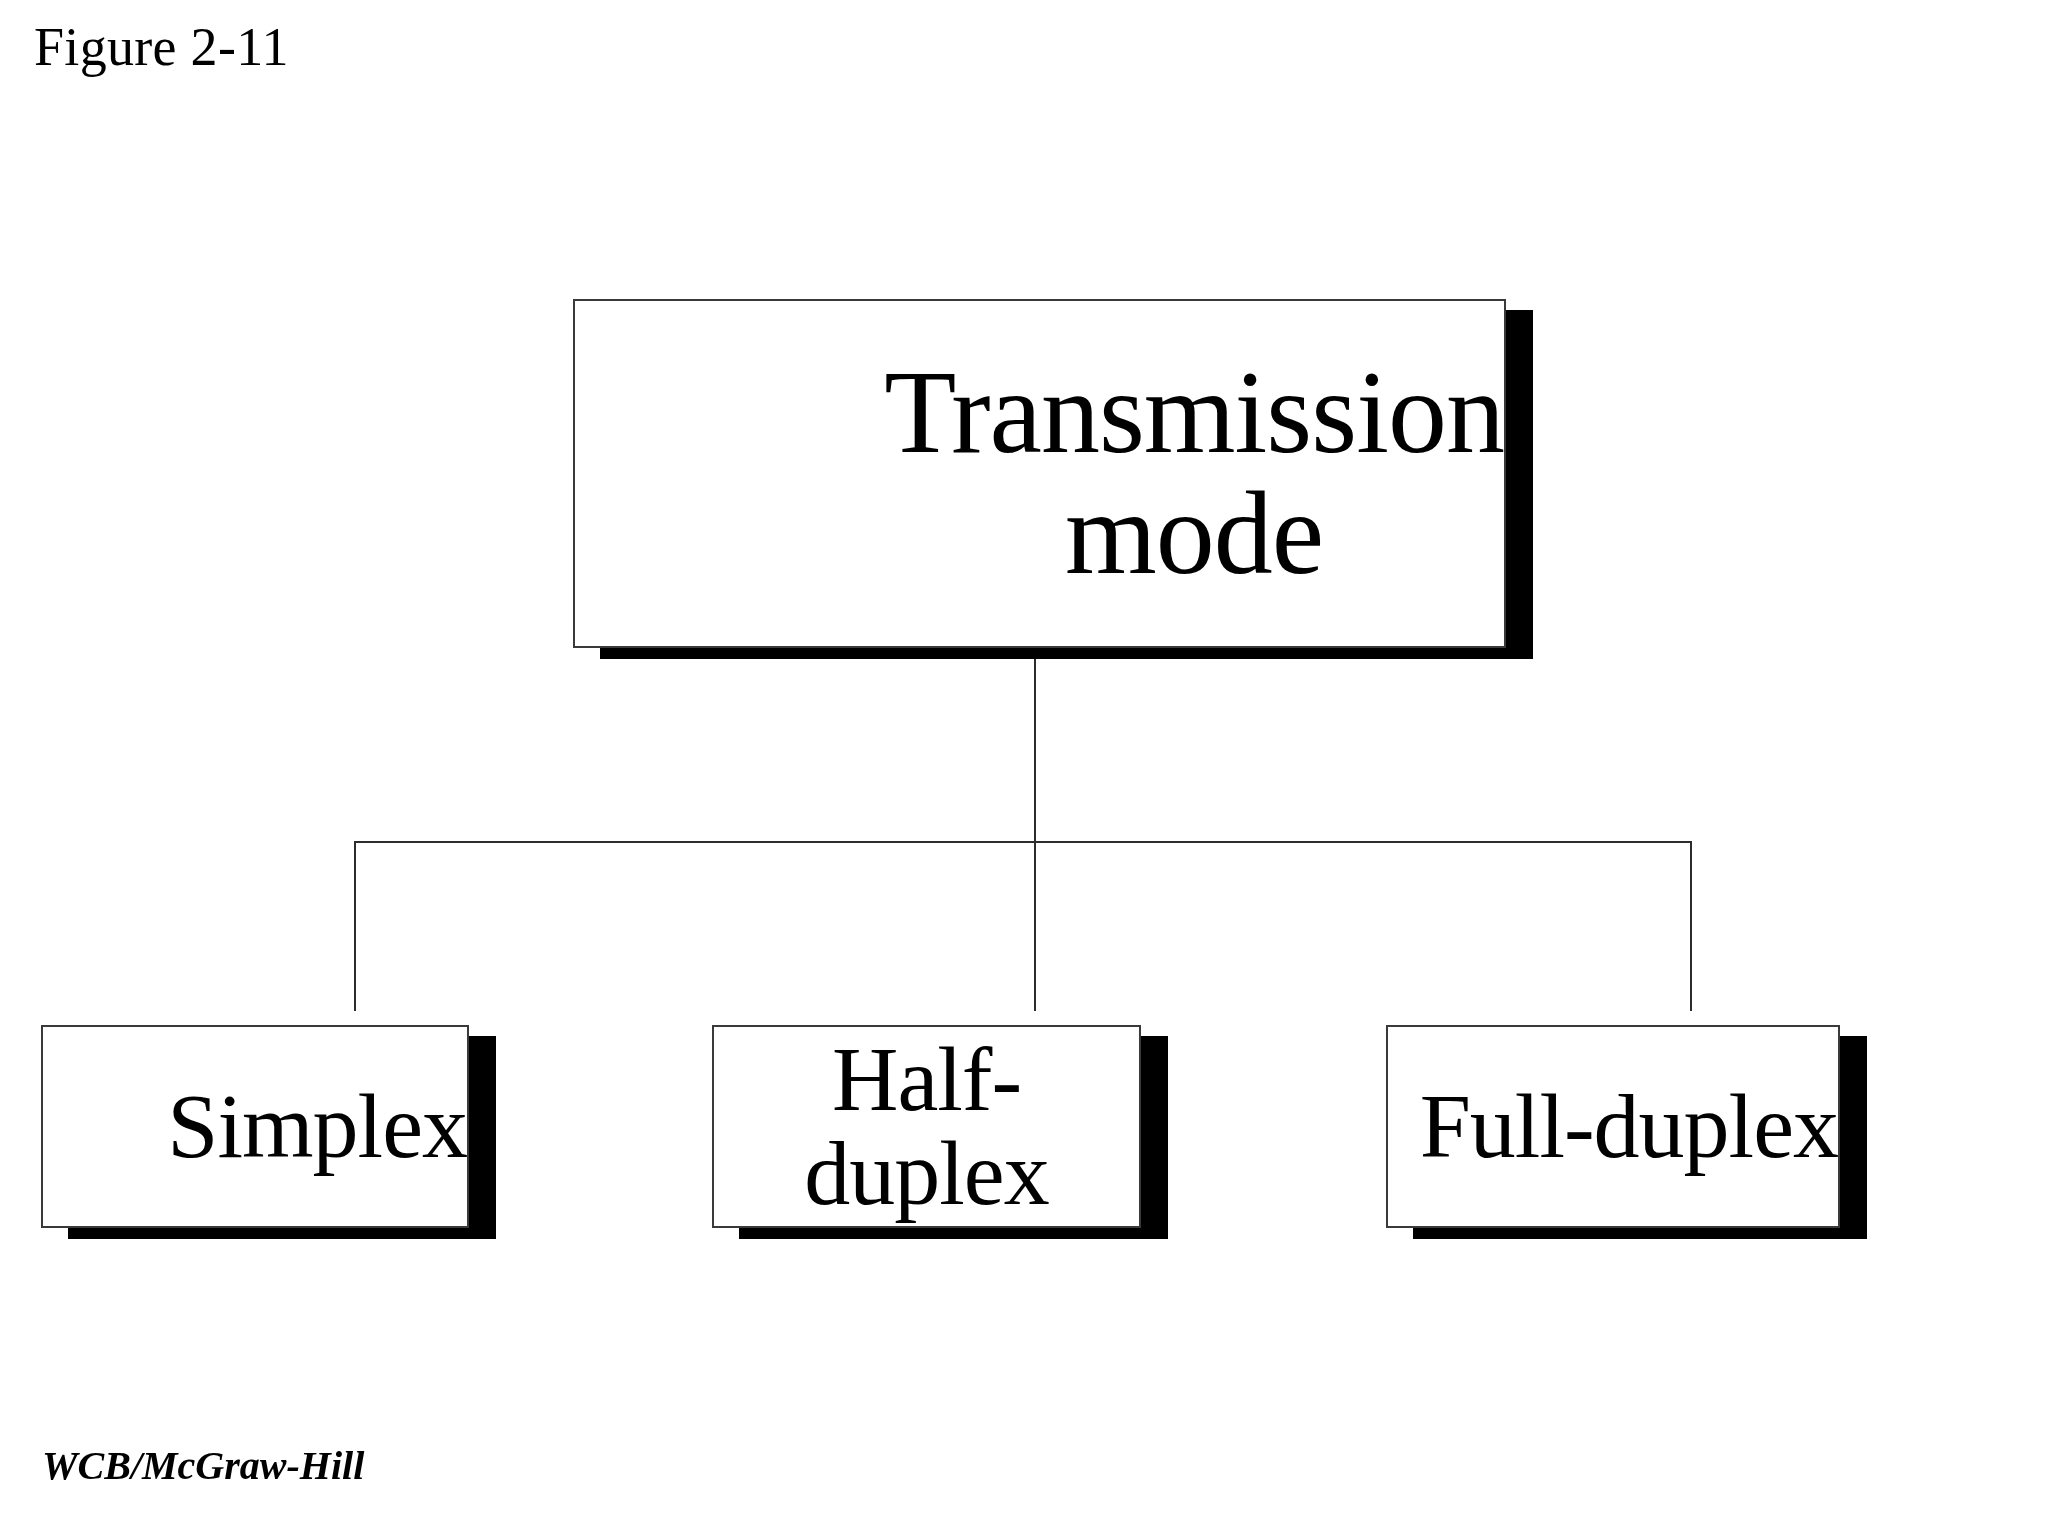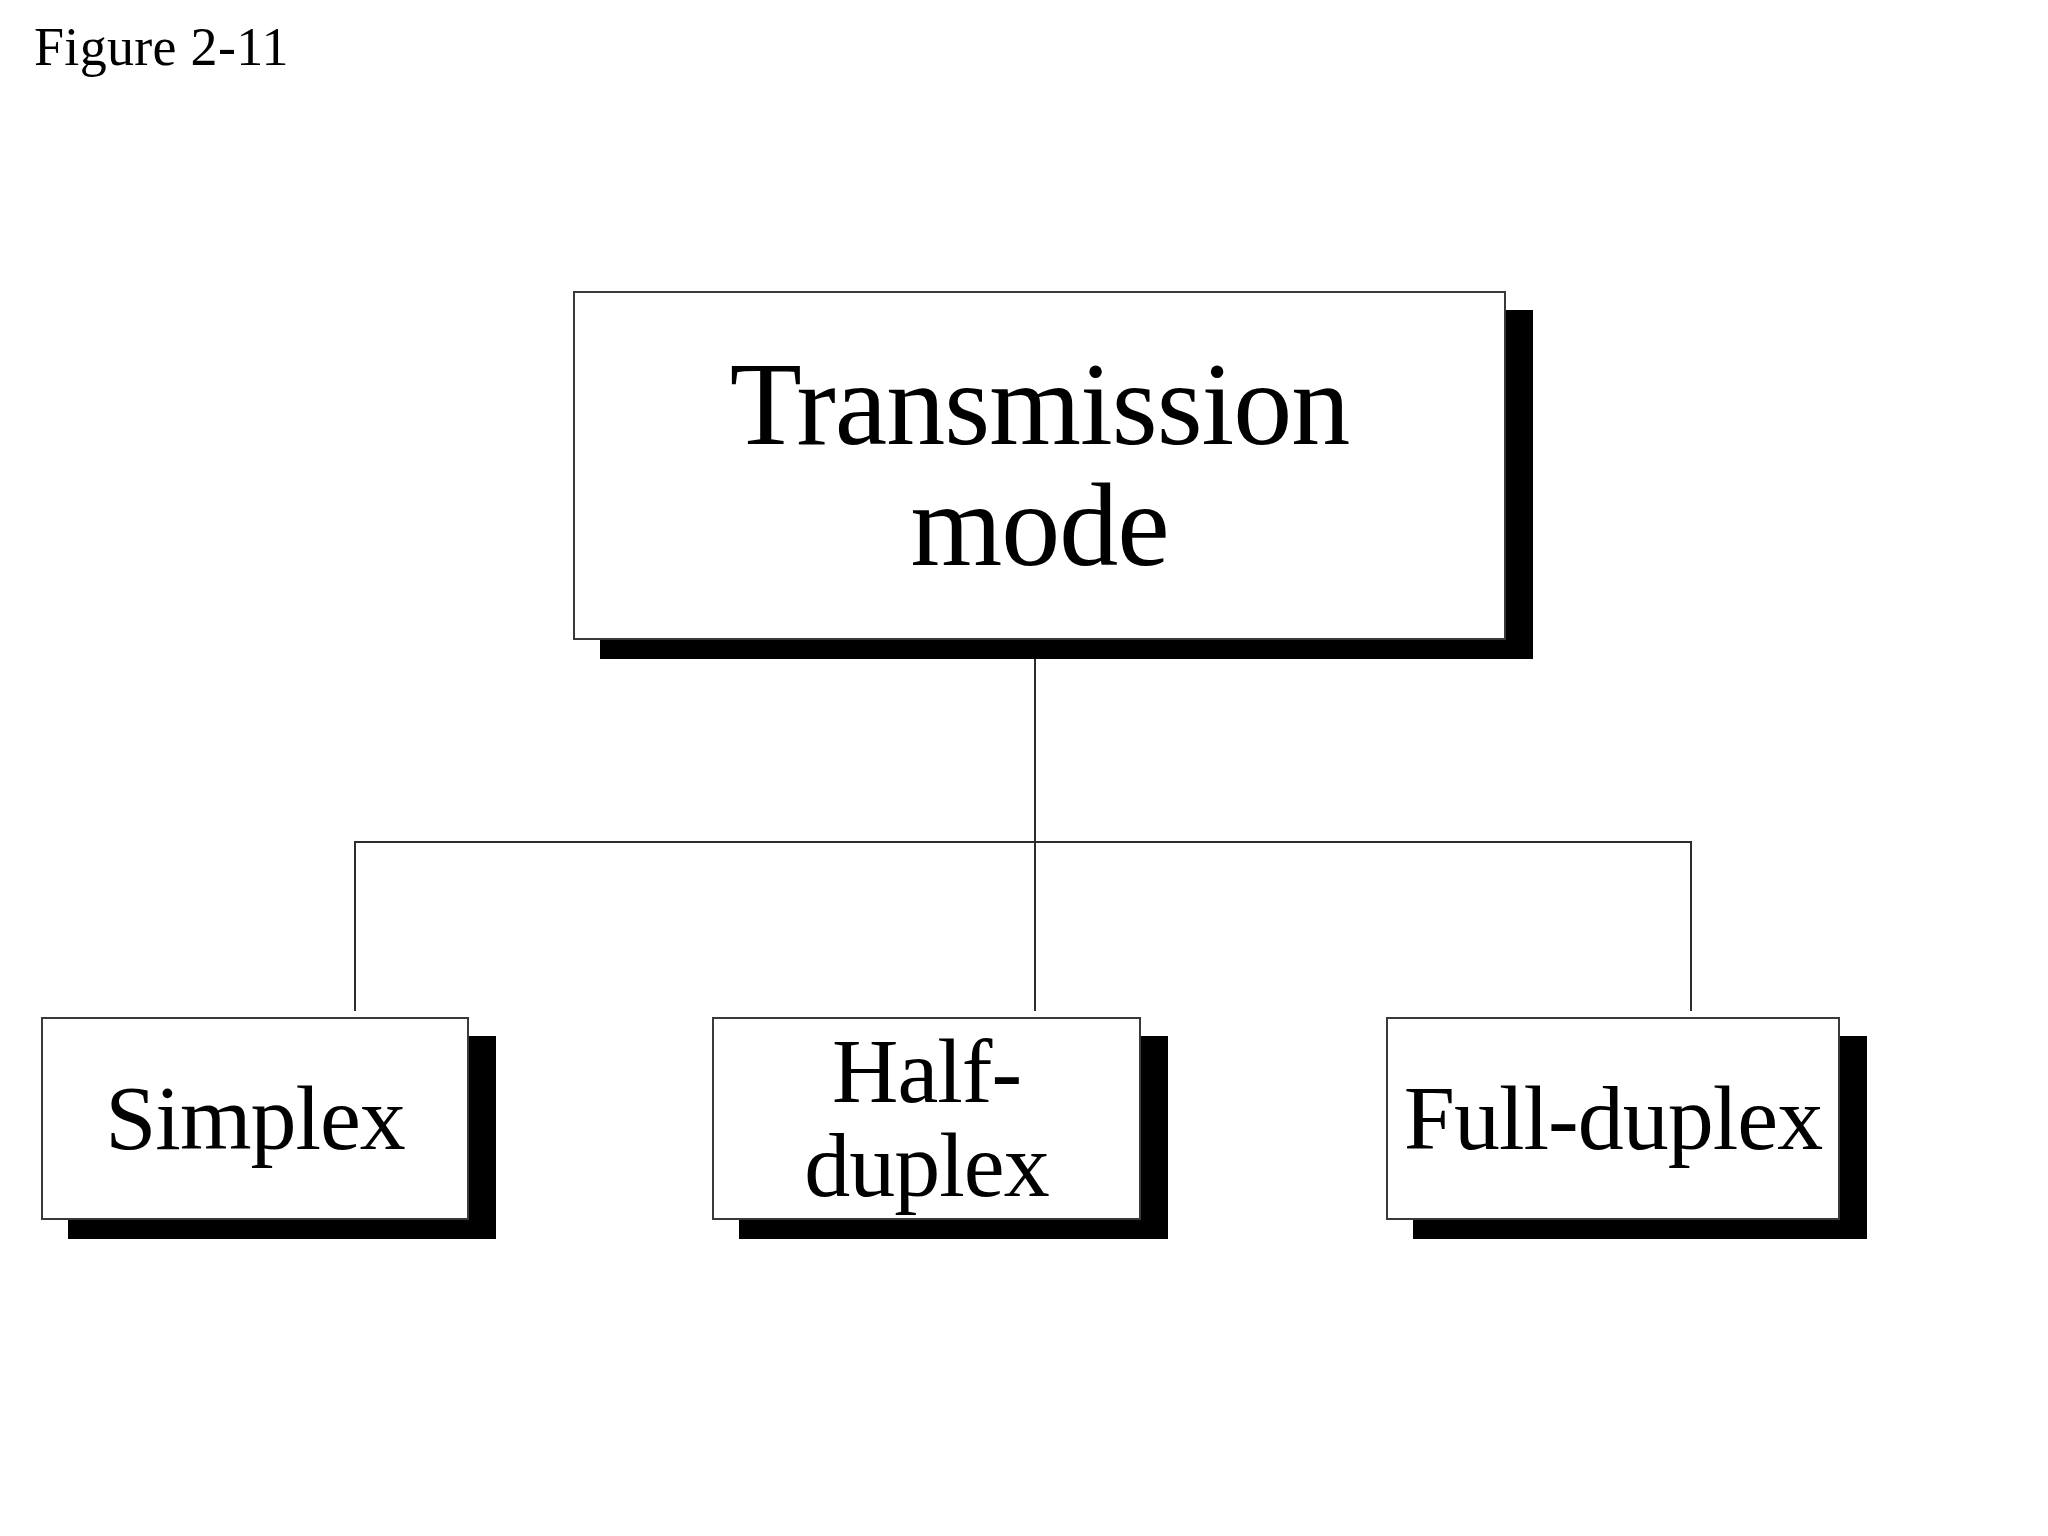--- a/index.html
+++ b/index.html
@@ -45,30 +45,30 @@
     left: 27px;
     top: 27px;
     width: 100%;
     height: 100%;
     background: #000000;
     z-index: 1;
   }
   .node .node-face {
     position: absolute;
     left: 0;
-    top: 8px;
+    top: 16px;
     width: 100%;
     height: 100%;
     box-sizing: border-box;
     background: #ffffff;
     border: 2px solid #3a3a3a;
     z-index: 2;
     display: flex;
     align-items: center;
-    justify-content: center;
+    justify-content: flex-end;
     overflow: visible;
   }
   .node .node-label {
     font-family: "Liberation Serif", "DejaVu Serif", serif;
     color: #000000;
     text-align: center;
     line-height: 1.02;
     white-space: pre-line;
     user-select: none;
   }
@@ -169,14 +169,15 @@
     </div>
   </div>
 
   <div class="node node-leaf" id="node-full-duplex">
     <div class="node-shadow"></div>
     <div class="node-face">
       <span class="node-label">Full-duplex</span>
     </div>
   </div>
 
+  <div class="footer-text" id="footer-publisher">WCB/McGraw-Hill</div>
 
 </div>
 
 </body></html>

